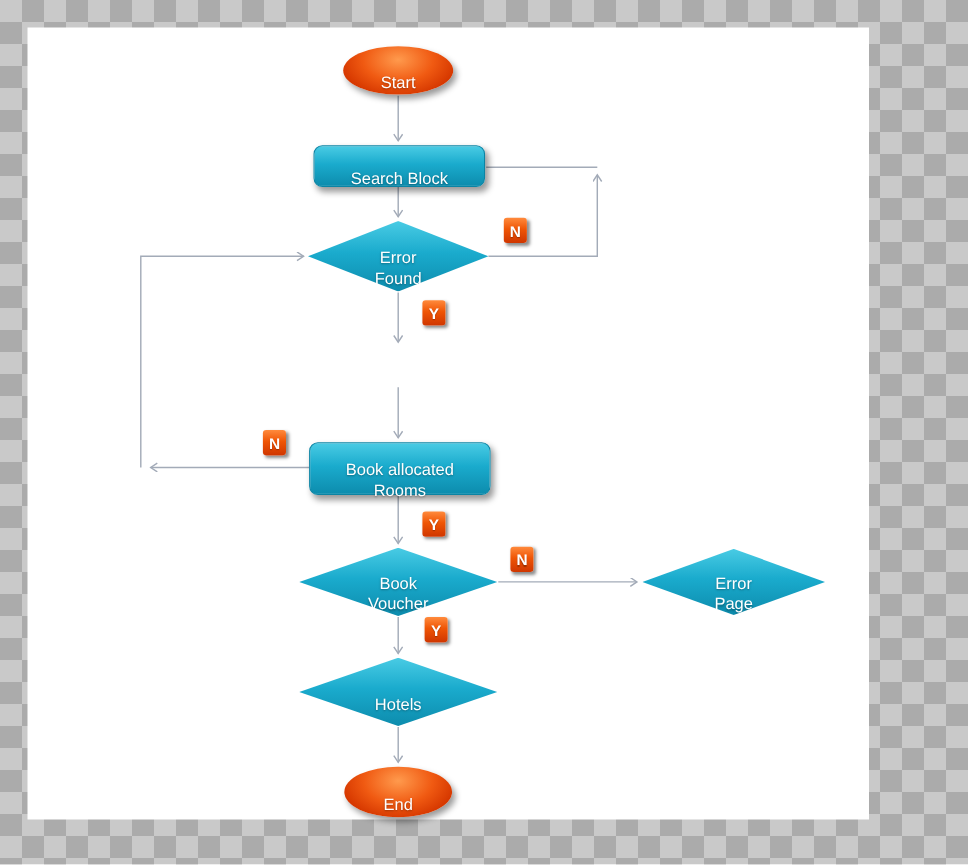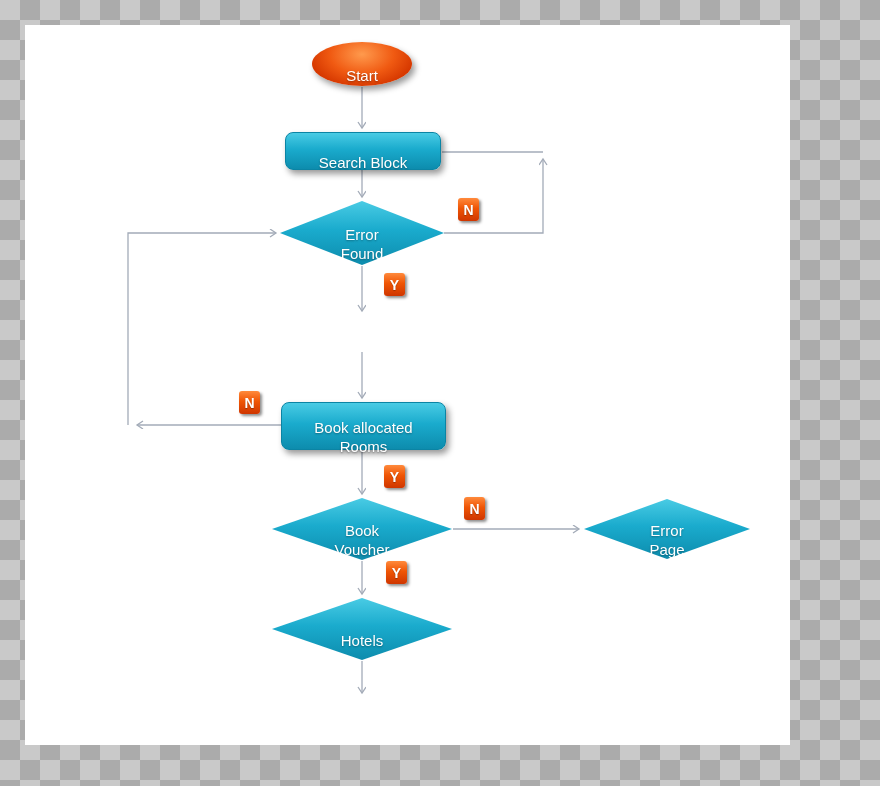--- a/index.html
+++ b/index.html
@@ -85,20 +85,23 @@
 
   <div class="node decision" style="left:584px;top:499px;width:166px;height:60px;">
     <span class="node-label">Error
 Page</span>
   </div>
 
   <div class="node decision" style="left:272px;top:598px;width:180px;height:62px;">
     <span class="node-label">Hotels</span>
   </div>
 
+  <div class="node terminator" style="left:313px;top:697px;width:98px;height:46px;">
+    <span class="node-label">End</span>
+  </div>
 
   <div class="badge" style="left:458px;top:198px;">N</div>
   <div class="badge" style="left:384px;top:273px;">Y</div>
   <div class="badge" style="left:239px;top:391px;">N</div>
   <div class="badge" style="left:384px;top:465px;">Y</div>
   <div class="badge" style="left:464px;top:497px;">N</div>
   <div class="badge" style="left:386px;top:561px;">Y</div>
 </div>
 
 </body></html>

